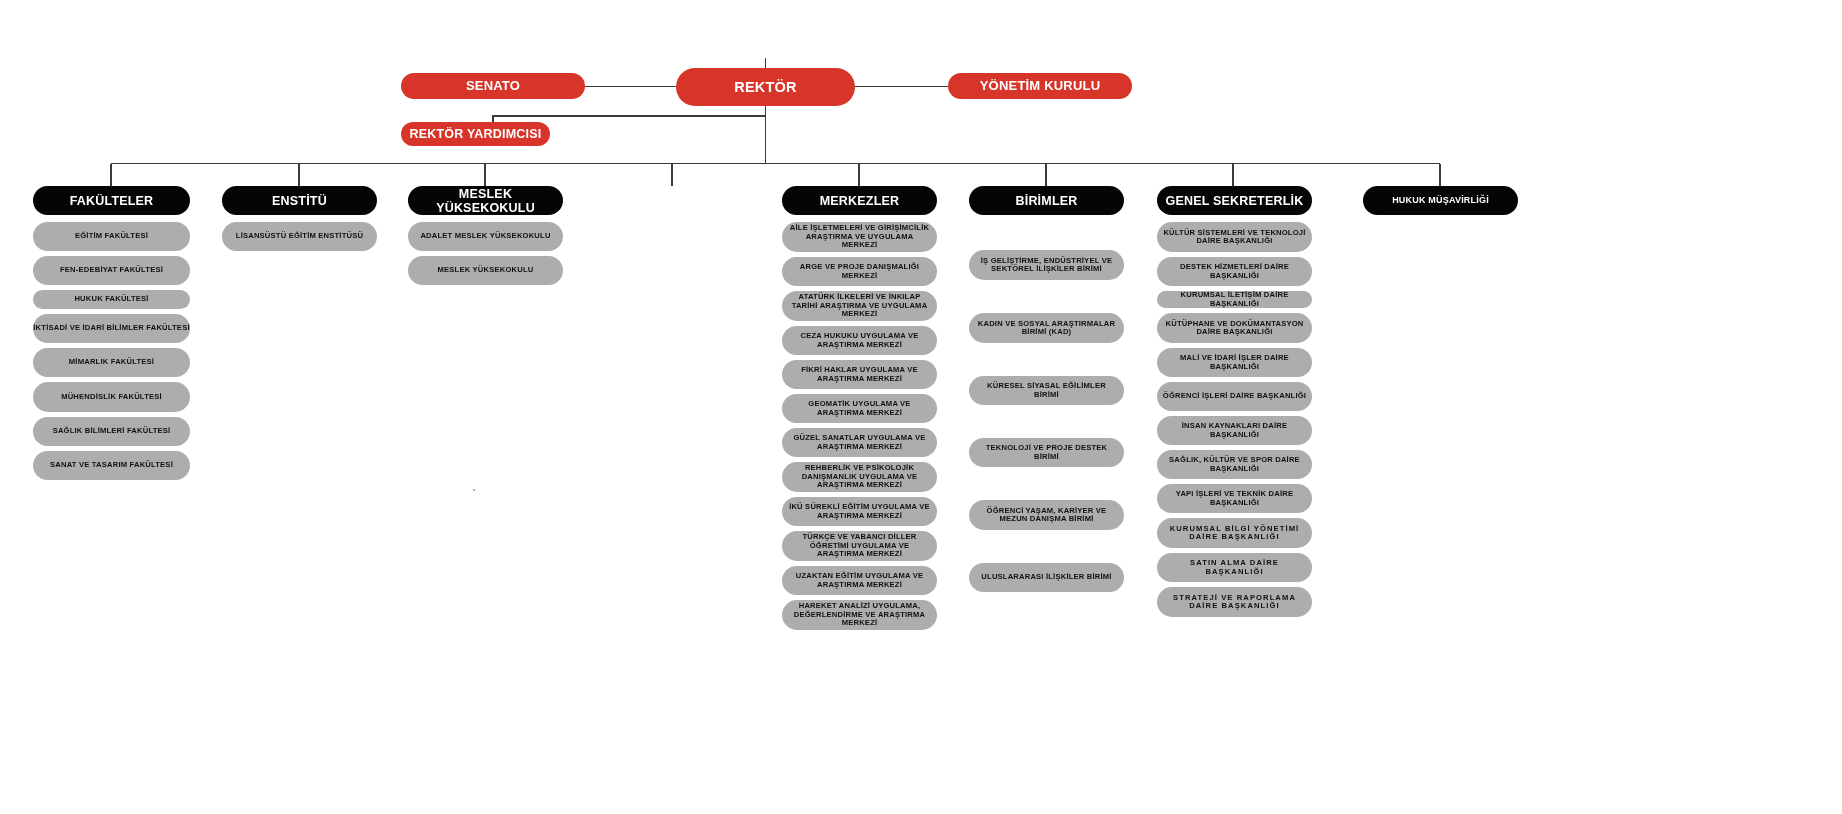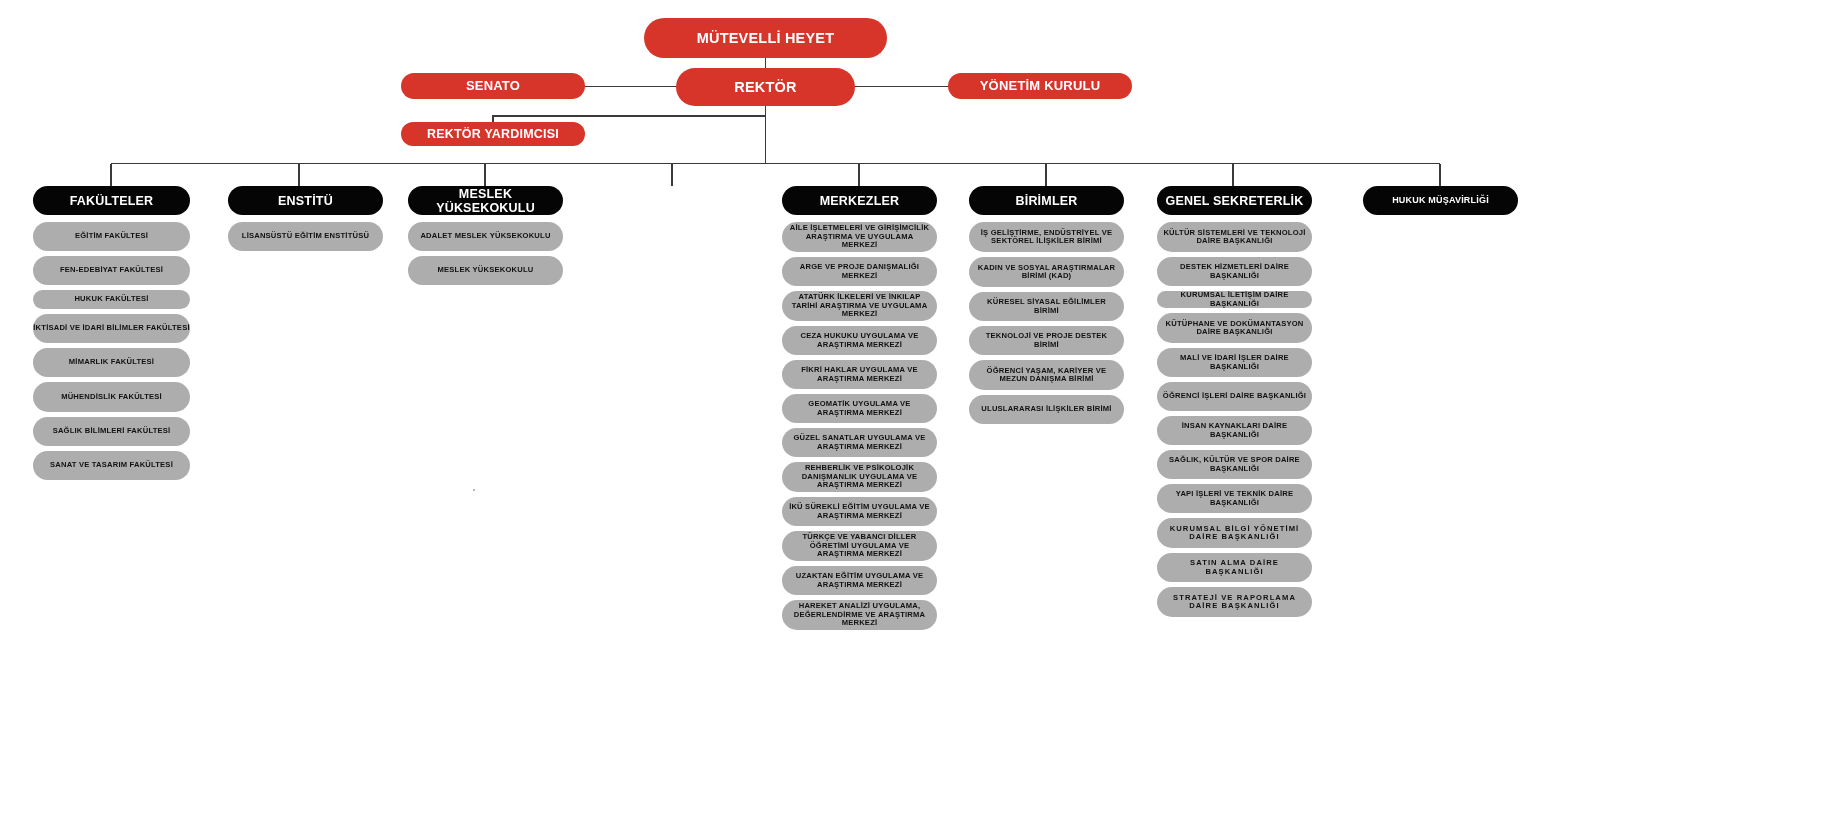--- a/index.html
+++ b/index.html
@@ -34,21 +34,21 @@
   }
   .pill.red   { background:#d8352a; color:#ffffff; }
   .pill.black { background:#050505; color:#ffffff; }
   .pill.grey  { background:#adadad; color:#111111; }
 
   
   .t-mutevelli { left:644px;  top:18px;  width:243px; height:40px; font-size:14.5px; }
   .t-rektor    { left:676px;  top:68px;  width:179px; height:38px; font-size:14.5px; }
   .t-senato    { left:401px;  top:73px;  width:184px; height:26px; font-size:13px; }
   .t-yonetim   { left:948px;  top:73px;  width:184px; height:26px; font-size:13px; }
-  .t-rekyard   { left:401px;  top:122px; width:184px; height:24px; font-size:12.5px; }
+  .t-rekyard   { left:401px;  top:122px; width:149px; height:24px; font-size:12.5px; }
 
   
   .hdr { height:29px; font-size:12.5px; }
 
   
   .leaf { font-size:7.6px; }
   .leaf.sm  { font-size:7.2px; }
   .leaf.sp  { letter-spacing:1.1px; }
 
   .col { position:absolute; }
@@ -85,39 +85,38 @@
       <path d="M299 163.5 L299 186"></path>
       <path d="M485 163.5 L485 186"></path>
       <path d="M672 163.5 L672 186"></path>
       <path d="M859 163.5 L859 186"></path>
       <path d="M1046 163.5 L1046 186"></path>
       <path d="M1233 163.5 L1233 186"></path>
       <path d="M1440 163.5 L1440 186"></path>
     </g>
   </svg>
 
-  <div class="pill red t-mutevelli">MÜTEVELLİ HEYET</div>
   <div class="pill red t-rektor">REKTÖR</div>
   <div class="pill red t-senato">SENATO</div>
   <div class="pill red t-yonetim">YÖNETİM KURULU</div>
   <div class="pill red t-rekyard">REKTÖR YARDIMCISI</div>
 
   <div class="col col-stack" style="left:33px; top:186px; width:157px;">
     <div class="pill black hdr">FAKÜLTELER</div>
     <div class="pill grey leaf" style="height:29px">EĞİTİM FAKÜLTESİ</div>
     <div class="pill grey leaf" style="height:29px">FEN-EDEBİYAT FAKÜLTESİ</div>
     <div class="pill grey leaf" style="height:19px">HUKUK FAKÜLTESİ</div>
     <div class="pill grey leaf" style="height:29px">İKTİSADİ VE İDARİ BİLİMLER FAKÜLTESİ</div>
     <div class="pill grey leaf" style="height:29px">MİMARLIK FAKÜLTESİ</div>
     <div class="pill grey leaf" style="height:30px">MÜHENDİSLİK FAKÜLTESİ</div>
     <div class="pill grey leaf" style="height:29px">SAĞLIK BİLİMLERİ FAKÜLTESİ</div>
     <div class="pill grey leaf" style="height:29px">SANAT VE TASARIM FAKÜLTESİ</div>
   </div>
 
-  <div class="col col-stack" style="left:228px; top:186px; width:155px;">
+  <div class="col col-stack" style="left:222px; top:186px; width:155px;">
     <div class="pill black hdr">ENSTİTÜ</div>
     <div class="pill grey leaf" style="height:29px">LİSANSÜSTÜ EĞİTİM ENSTİTÜSÜ</div>
   </div>
 
   <div class="col col-stack" style="left:408px; top:186px; width:155px;">
     <div class="pill black hdr">MESLEK YÜKSEKOKULU</div>
     <div class="pill grey leaf" style="height:29px">ADALET MESLEK YÜKSEKOKULU</div>
     <div class="pill grey leaf" style="height:29px">MESLEK YÜKSEKOKULU</div>
   </div>
 
@@ -131,21 +130,21 @@
     <div class="pill grey leaf" style="height:29px;padding:0 5px">FİKRİ HAKLAR UYGULAMA VE ARAŞTIRMA MERKEZİ</div>
     <div class="pill grey leaf" style="height:29px;padding:0 5px">GEOMATİK UYGULAMA VE ARAŞTIRMA MERKEZİ</div>
     <div class="pill grey leaf" style="height:29px;padding:0 5px">GÜZEL SANATLAR UYGULAMA VE ARAŞTIRMA MERKEZİ</div>
     <div class="pill grey leaf" style="height:30px;padding:0 3px">REHBERLİK VE PSİKOLOJİK DANIŞMANLIK UYGULAMA VE ARAŞTIRMA MERKEZİ</div>
     <div class="pill grey leaf" style="height:29px;padding:0 4px">İKÜ SÜREKLİ EĞİTİM UYGULAMA VE ARAŞTIRMA MERKEZİ</div>
     <div class="pill grey leaf" style="height:30px;padding:0 4px">TÜRKÇE VE YABANCI DİLLER ÖĞRETİMİ UYGULAMA VE ARAŞTIRMA MERKEZİ</div>
     <div class="pill grey leaf" style="height:29px;padding:0 5px">UZAKTAN EĞİTİM UYGULAMA VE ARAŞTIRMA MERKEZİ</div>
     <div class="pill grey leaf" style="height:30px;padding:0 4px">HAREKET ANALİZİ UYGULAMA, DEĞERLENDİRME VE ARAŞTIRMA MERKEZİ</div>
   </div>
 
-  <div class="col col-stack" style="left:969px; top:186px; width:155px;">
+  <div class="col col-stack" style="left:969px; top:186px; width:155px;gap:28px;">
     <div class="pill black hdr">BİRİMLER</div>
     <div class="pill grey leaf" style="height:30px;padding:0 6px">İŞ GELİŞTİRME, ENDÜSTRİYEL VE SEKTÖREL İLİŞKİLER BİRİMİ</div>
     <div class="pill grey leaf" style="height:30px;padding:0 6px">KADIN VE SOSYAL ARAŞTIRMALAR BİRİMİ (KAD)</div>
     <div class="pill grey leaf" style="height:29px;padding:0 5px">KÜRESEL SİYASAL EĞİLİMLER BİRİMİ</div>
     <div class="pill grey leaf" style="height:29px;padding:0 5px">TEKNOLOJİ VE PROJE DESTEK BİRİMİ</div>
     <div class="pill grey leaf" style="height:30px;padding:0 5px">ÖĞRENCİ YAŞAM, KARİYER VE MEZUN DANIŞMA BİRİMİ</div>
     <div class="pill grey leaf" style="height:29px;padding:0 5px">ULUSLARARASI İLİŞKİLER BİRİMİ</div>
   </div>
 
   <div class="col col-stack" style="left:1157px; top:186px; width:155px;justify-content:space-between;">

